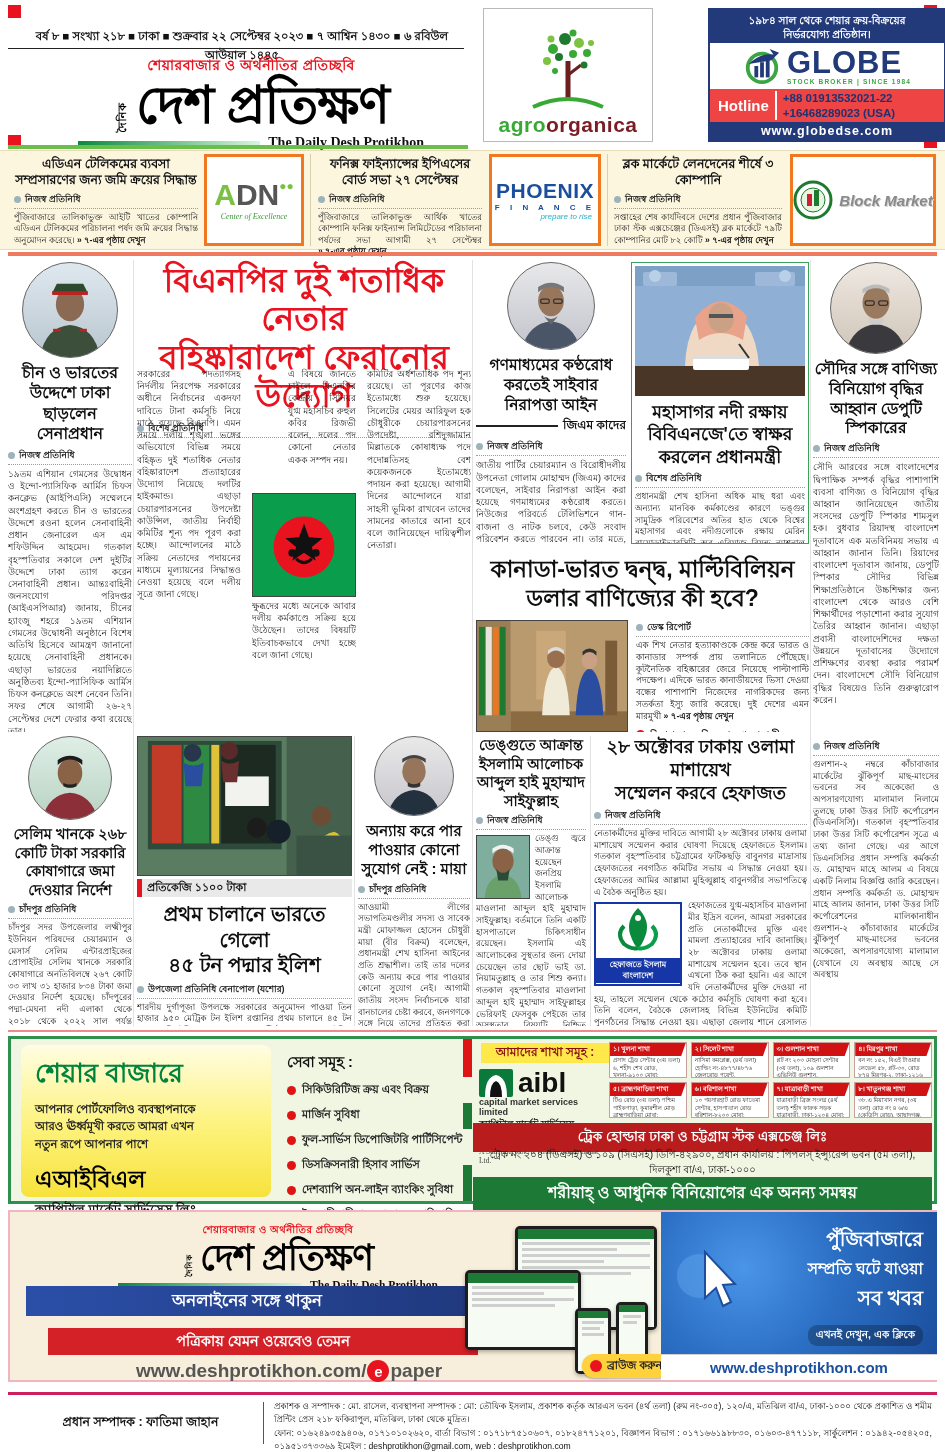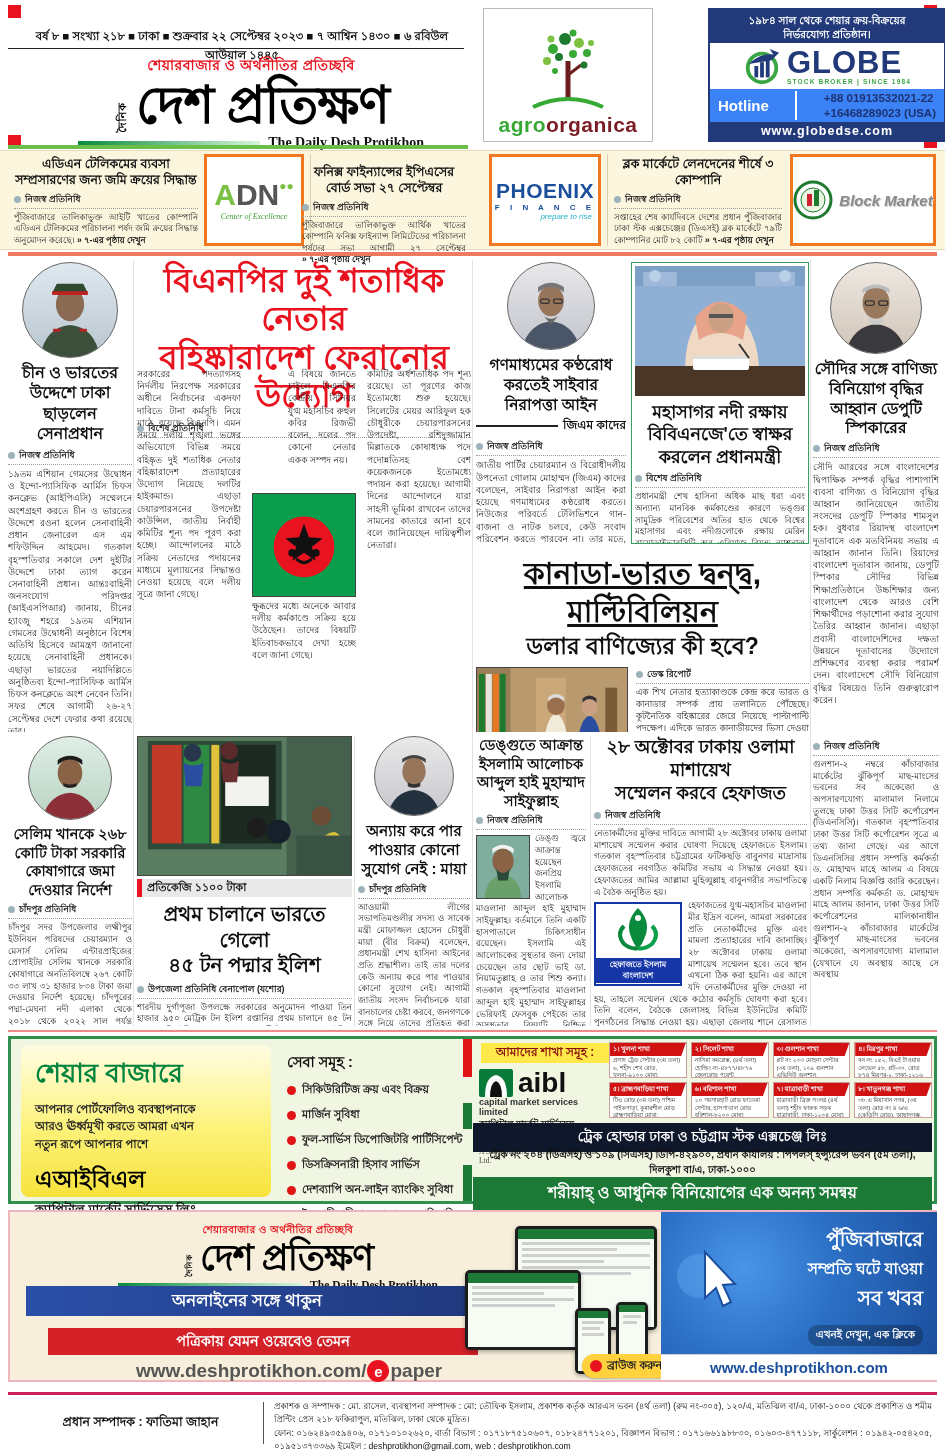--- a/index.html
+++ b/index.html
@@ -24,21 +24,21 @@
   
   .agro-box { border:1px solid #b9b9b9; background:#fff; display:flex; flex-direction:column; align-items:center; justify-content:flex-end; padding:4px; }
   .agro-word { font-size:21px; font-weight:800; letter-spacing:.5px; }
   .agro-w1 { color:#39a935; } .agro-w2 { color:#7a1d24; }
 
   .globe-box { border:2px solid #223a7a; background:#fff; display:flex; flex-direction:column; }
   .globe-tag { background:#223a7a; color:#fff; font-size:10.5px; font-weight:700; text-align:center; padding:3px 2px 2px; line-height:1.35; }
   .globe-mid { display:flex; align-items:center; justify-content:center; gap:6px; padding:3px 0; flex:1; }
   .globe-name { color:#223a7a; font-size:31px; font-weight:900; letter-spacing:1px; line-height:1; }
   .globe-sub { color:#3aa643; font-size:6.5px; font-weight:800; letter-spacing:1.2px; }
-  .globe-hot { background:#3b82f6; display:flex; align-items:center; gap:6px; padding:2px 8px;justify-content:space-between; }
+  .globe-hot { background:#ef4444; display:flex; align-items:center; gap:6px; padding:2px 8px; }
   .globe-hot-label { color:#fff; font-weight:800; font-size:15px; }
   .globe-hot-div { width:2px; align-self:stretch; background:#fff; }
   .globe-phones { color:#1e3272; font-weight:800; font-size:11.5px; line-height:1.25; }
   .globe-url { background:#223a7a; color:#fff; text-align:center; font-weight:800; font-size:12.5px; padding:2px 0; letter-spacing:1px; }
 
   
   .teaser-strip { background:#fcf6df; border-top:1px solid #e6dcb8; border-bottom:1px solid #e6dcb8; }
   .teaser-title { font-size:12.5px; font-weight:800; line-height:1.3; text-align:center; color:#101010; }
   .byline { display:flex; align-items:center; gap:4px; font-weight:700; font-size:9px; color:#222; margin:3px 0 1px; }
   .bdot { width:7px; height:7px; border-radius:50%; background:#9db2bb; flex:0 0 auto; }
@@ -93,22 +93,22 @@
   .branch-pill { background:#ffe84a; color:#8a0f0f; font-size:12px; font-weight:800; display:flex; align-items:center; justify-content:center; }
   .aibl-logo-row { display:flex; align-items:center; gap:5px; }
   .aibl-word { font-size:28px; font-weight:800; color:#111; line-height:1; }
   .aibl-l1 { font-size:9px; font-weight:700; color:#333; }
   .aibl-l2 { font-size:9px; font-weight:700; color:#111; }
   .aibl-l3 { font-size:7.5px; color:#444; font-family:"Liberation Serif",serif; }
   .branch-grid { display:grid; grid-template-columns:repeat(4,1fr); gap:4px; }
   .branch-box { background:#fff; border:1px solid #c9a0a0; height:36px; overflow:hidden; }
   .branch-head { background:#d01212; color:#fff; font-size:6.5px; font-weight:700; padding:1px 3px; clip-path:polygon(0 0,100% 0,94% 100%,0 100%); }
   .branch-body { font-size:5.8px; line-height:1.3; color:#222; padding:1px 3px; }
-  .trek-bar1 { background:#0f172a; color:#fff; font-size:13.5px; font-weight:800; text-align:center; padding:3px 0; }
-  .trek-lines { font-size:10px; line-height:1.5; color:#111; text-align:center; font-weight:700; }
+  .trek-bar1 { background:#b91c1c; color:#fff; font-size:13.5px; font-weight:800; text-align:center; padding:3px 0; }
+  .trek-lines { font-size:10px; line-height:1.5; color:#111; text-align:center; font-weight:400; }
   .trek-bar2 { background:#1d7a36; color:#fff; font-size:16px; font-weight:900; text-align:center; padding:3px 0; }
 
   
   .promo { border:2px solid #f0b6c0; background:#f7efdb; }
   .promo-blue { background:linear-gradient(90deg,#2b4fa8,#20397e); color:#fff; font-size:16.5px; font-weight:800; display:flex; align-items:center; justify-content:center; }
   .promo-red { background:#d42027; color:#fff; font-size:14.5px; font-weight:800; display:flex; align-items:center; justify-content:center; }
   .promo-url { font-size:19px; font-weight:800; color:#555; display:flex; align-items:center; gap:1px; }
   .e-circ { display:inline-flex; width:22px; height:22px; border-radius:50%; background:#e8131f; color:#fff; font-weight:900; align-items:center; justify-content:center; font-size:15px; }
   .panel-blue { background:radial-gradient(circle at 30% 40%, #4a95e8 0%, #2b6fc4 45%, #1c4f9e 100%); color:#fff; overflow:hidden; }
   .panel-line1 { font-size:20px; font-weight:900; text-align:right; }
@@ -217,21 +217,21 @@
     <div class="dotline"></div>
     <p class="tbody"><span>পুঁজিবাজারে তালিকাভুক্ত আইটি খাতের কোম্পানি এডিএন টেলিকমের পরিচালনা পর্ষদ জমি ক্রয়ের সিদ্ধান্ত অনুমোদন করেছে।</span> <span class="more">» ৭-এর পৃষ্ঠায় দেখুন</span></p>
   </div>
   <div class="abs logo-frame" style="left:204px; top:154px; width:100px; height:92px;">
     <div class="adn-letters"><span class="adn-a">A</span><span class="adn-dn">DN</span><span style="color:#7ac143; font-size:12px; vertical-align:top;">●●</span></div>
     <div class="adn-cap">Center of Excellence</div>
   </div>
 
   <div class="vline" style="left:310px; top:154px; height:92px;"></div>
 
-  <div class="abs" style="left:302px; top:156px; width:164px;margin-top:8px;">
+  <div class="abs" style="left:318px; top:156px; width:164px;">
     <div class="teaser-title">ফনিক্স ফাইন্যান্সের ইপিএসের বোর্ড সভা ২৭ সেপ্টেম্বর</div>
     <div class="byline">
         <span class="bdot"></span>
         <span>নিজস্ব প্রতিনিধি</span>
       </div>
     <div class="dotline"></div>
     <p class="tbody"><span>পুঁজিবাজারে তালিকাভুক্ত আর্থিক খাতের কোম্পানি ফনিক্স ফাইন্যান্স লিমিটেডের পরিচালনা পর্ষদের সভা আগামী ২৭ সেপ্টেম্বর</span> <span class="more">» ৭-এর পৃষ্ঠায় দেখুন</span></p>
   </div>
   <div class="abs logo-frame" style="left:489px; top:154px; width:112px; height:92px;">
     <div class="phx-line1">PHOENIX</div>
@@ -384,21 +384,21 @@
     <div class="art-title" style="font-size:15.5px;text-align:center;">সৌদির সঙ্গে বাণিজ্য বিনিয়োগ বৃদ্ধির আহ্বান ডেপুটি স্পিকারের</div>
     <div class="byline">
         <span class="bdot"></span>
         <span>নিজস্ব প্রতিনিধি</span>
       </div>
     <div class="dotline"></div>
     <p class="body">সৌদি আরবের সঙ্গে বাংলাদেশের দ্বিপাক্ষিক সম্পর্ক বৃদ্ধির পাশাপাশি ব্যবসা বাণিজ্য ও বিনিয়োগ বৃদ্ধির আহ্বান জানিয়েছেন জাতীয় সংসদের ডেপুটি স্পিকার শামসুল হক। বুধবার রিয়াদস্থ বাংলাদেশ দূতাবাসে এক মতবিনিময় সভায় এ আহ্বান জানান তিনি। রিয়াদের বাংলাদেশ দূতাবাস জানায়, ডেপুটি স্পিকার সৌদির বিভিন্ন শিক্ষাপ্রতিষ্ঠানে উচ্চশিক্ষার জন্য বাংলাদেশ থেকে আরও বেশি শিক্ষার্থীদের পড়াশোনা করার সুযোগ তৈরির আহ্বান জানান। এছাড়া প্রবাসী বাংলাদেশিদের দক্ষতা উন্নয়নে দূতাবাসের উদ্যোগে প্রশিক্ষণের ব্যবস্থা করার পরামর্শ দেন। বাংলাদেশে সৌদি বিনিয়োগ বৃদ্ধির বিষয়েও তিনি গুরুত্বারোপ করেন।</p>
   </div>
 
   <div class="abs" style="left:476px; top:550px; width:333px; height:182px; overflow:hidden;">
-    <div class="art-title" style="font-size:30px;text-decoration:underline;">কানাডা-ভারত দ্বন্দ্ব, মাল্টিবিলিয়ন</div>
+    <div class="art-title" style="font-size:23px;">কানাডা-ভারত দ্বন্দ্ব, মাল্টিবিলিয়ন</div>
     <div class="art-title" style="font-size:23px; margin-top:0;">ডলার বাণিজ্যের কী হবে?</div>
     <div style="display:flex; gap:8px; margin-top:6px;">
       <div class="photo-frame" style="width:152px; height:112px; flex:0 0 auto;">
         <svg viewBox="0 0 152 112" preserveAspectRatio="none">
           <rect width="152" height="112" fill="#b99a6e"></rect>
           <rect x="0" y="0" width="34" height="112" fill="#9a7f56"></rect>
           <g>
             <rect x="2" y="6" width="6" height="90" fill="#1d7a2e"></rect>
               <rect x="9" y="6" width="6" height="90" fill="#e8e4dc"></rect>
               <rect x="16" y="6" width="6" height="90" fill="#e87722"></rect>

